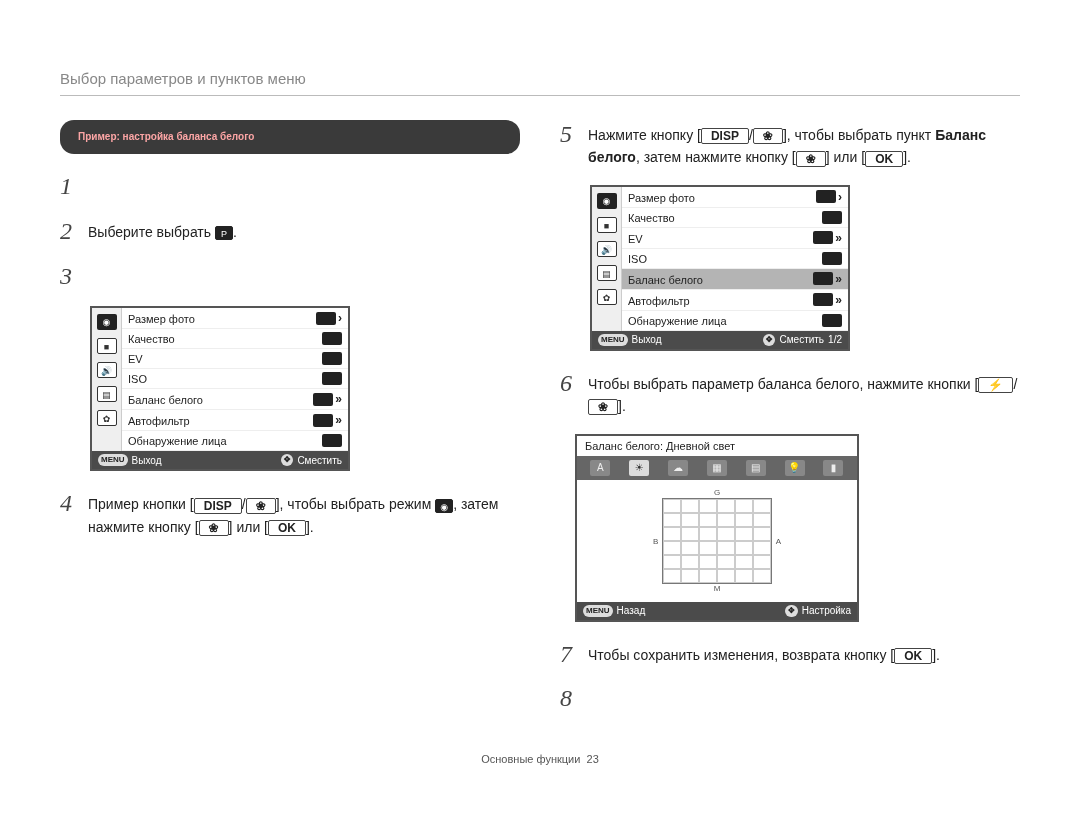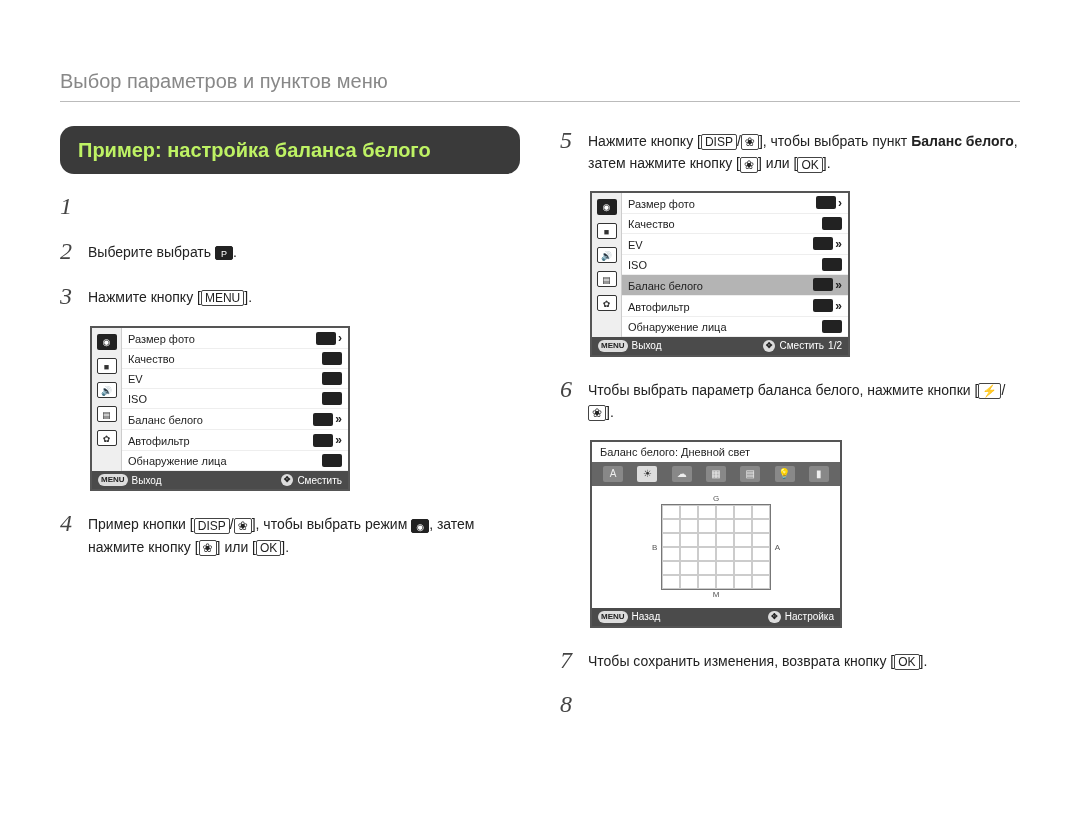--- a/index.html
+++ b/index.html
@@ -11,39 +11,39 @@
     width: 1080px;
     height: 815px;
     position: relative;
     color: #222;
   }
   .page {
     padding: 70px 60px 30px 60px;
   }
   .page-title {
     color: #888;
-    font-size: 20px;
+    font-size: 15px;
     padding-bottom: 8px;
     border-bottom: 1px solid #bbb;
     margin-bottom: 24px;
   }
   .columns {
     display: flex;
     gap: 40px;
   }
   .col {
     flex: 1;
     min-width: 0;
   }
   .black-box {
     background: #3a3a3a;
-    color: #bef264;
+    color: #fca5a5;
     border-radius: 14px;
     padding: 10px 18px;
-    font-size: 20px;
+    font-size: 10px;
     line-height: 1.4;
     margin-bottom: 18px;
   }
   .black-box-line1 { font-weight: bold; }
   .step {
     display: flex;
     align-items: flex-start;
     margin-bottom: 16px;
   }
   .step-num {
@@ -57,26 +57,26 @@
   }
   .step-text {
     font-size: 14px;
     line-height: 1.6;
     padding-top: 4px;
   }
   .bold { font-weight: bold; }
   .btnkey {
     display: inline-block;
     font-family: Arial, sans-serif;
-    font-weight: normal;
+    font-weight: bold;
     font-size: 12px;
     vertical-align: middle;
     border: 1px solid #444;
     border-radius: 2px;
-    padding: 0 3px;
+    padding: 0 9px;
     line-height: 14px;
     background: #fff;
   }
   .iconbox {
     display: inline-block;
     width: 18px;
     height: 14px;
     background: #222;
     border: 1px solid #222;
     border-radius: 2px;
@@ -174,23 +174,23 @@
     border-radius: 6px;
     background: #ddd;
     color: #222;
     font-size: 8px;
     font-weight: bold;
     line-height: 12px;
   }
 
   
   .wb-ss {
-    width: 252px;
+    width: 284px;
     border: 2px solid #555;
-    margin: 0 0 18px 30px;
+    margin: 0 0 18px 15px;
     background: #fff;
     font-size: 11px;
   }
   .wb-title {
     padding: 4px 8px;
   }
   .wb-icons {
     background: #666;
     display: flex;
     justify-content: space-around;
@@ -272,23 +272,20 @@
 
       <div class="step">
         <div class="step-num">2</div>
         <div class="step-text">
           <span>Выберите выбрать </span><span class="iconbox">P</span><span>.</span>
         </div>
       </div>
 
       <div class="step">
         <div class="step-num">3</div>
-        <div class="step-text">
-          <span>Нажмите кнопку [</span><span class="btnkey">MENU</span><span>].</span>
-        </div>
       </div>
 
       <div class="menu-ss">
         <div class="menu-body">
           <div class="menu-side">
             <div class="side-icon">◉</div>
             <div class="side-icon outline">■</div>
             <div class="side-icon outline">🔊</div>
             <div class="side-icon outline">▤</div>
             <div class="side-icon outline">✿</div>
@@ -527,13 +524,16 @@
         </div>
       </div>
 
       <div class="step">
         <div class="step-num">8</div>
       </div>
 
     </div>
   </div>
 
+  <div class="page-footer">
+    <span>Основные функции</span>&nbsp;&nbsp;<span>23</span>
+  </div>
 </div>
 
 </body></html>

